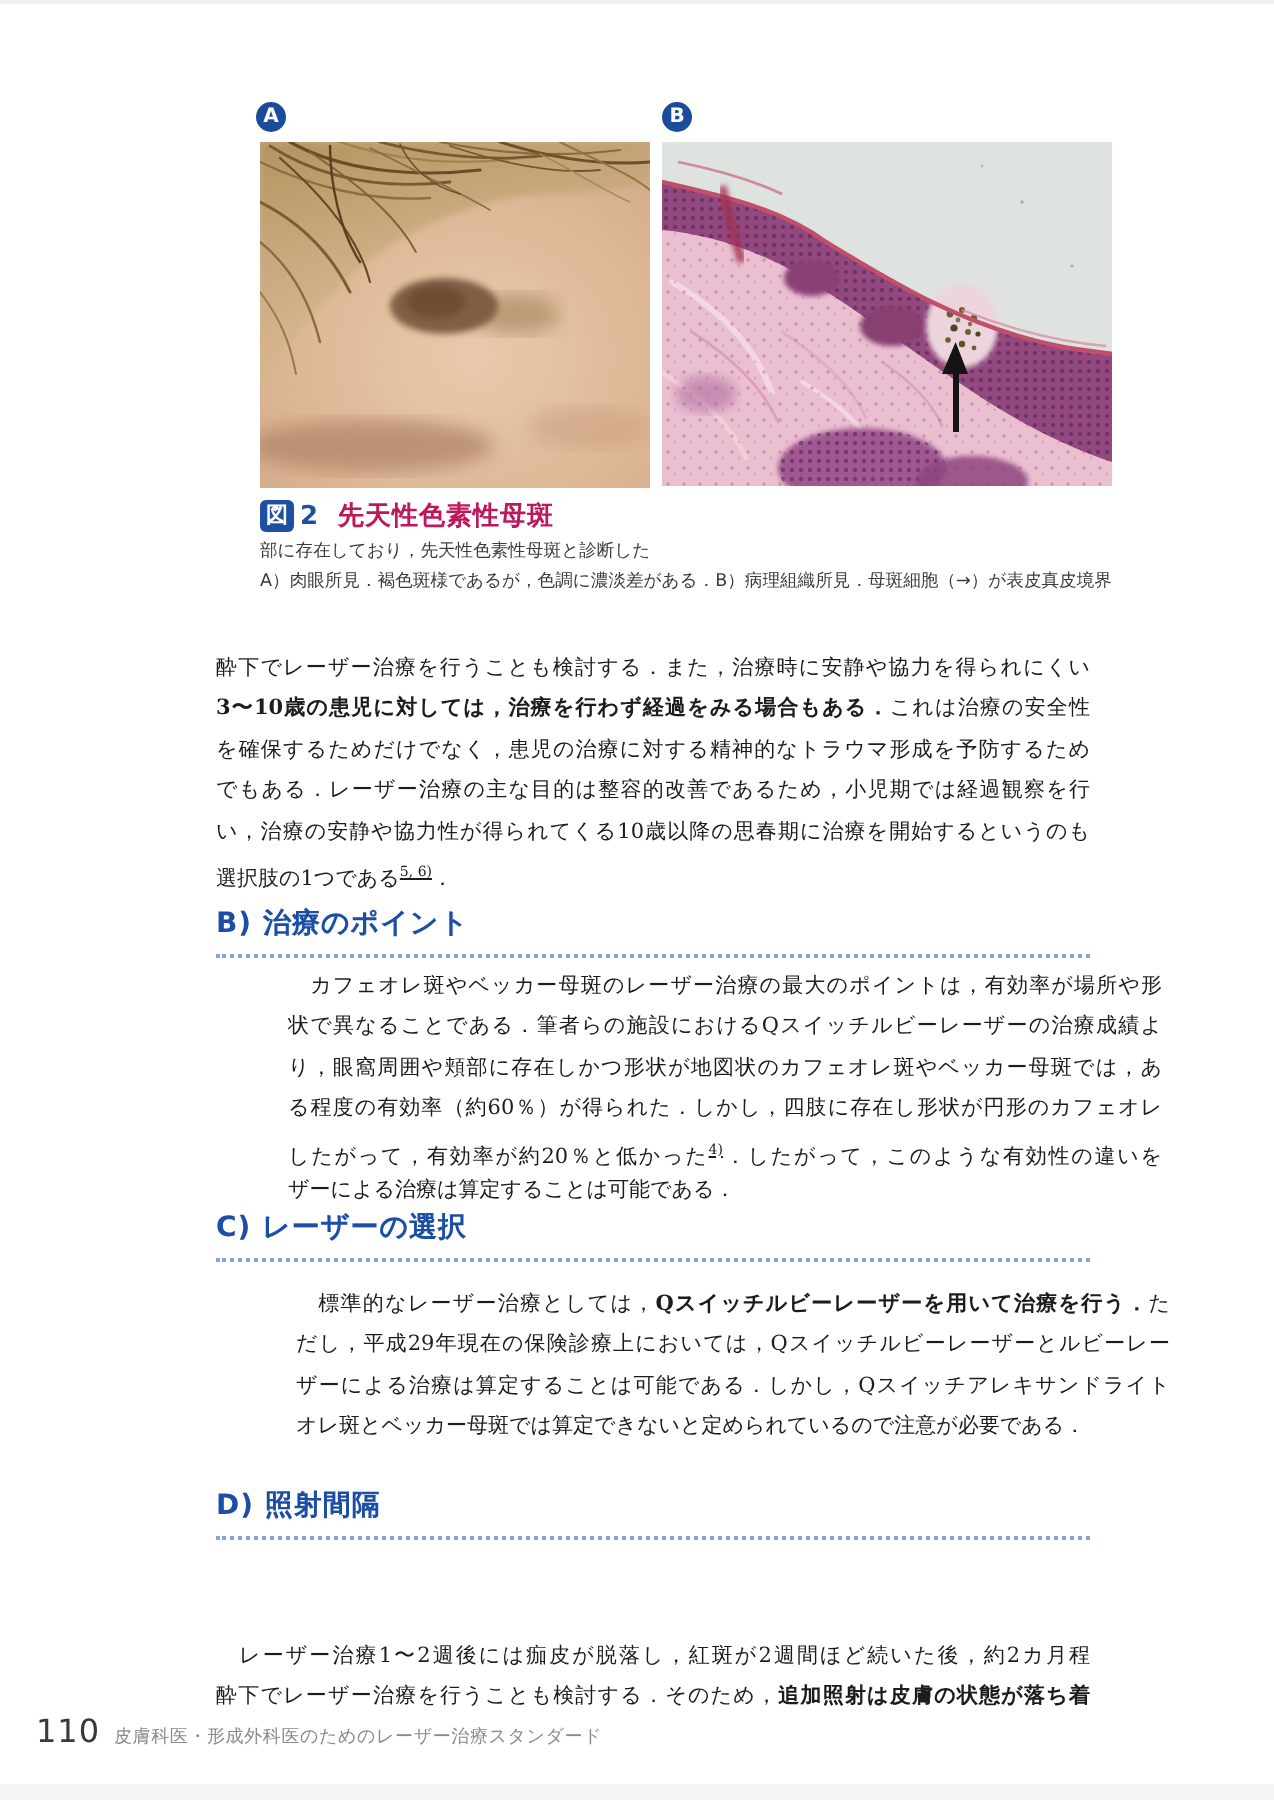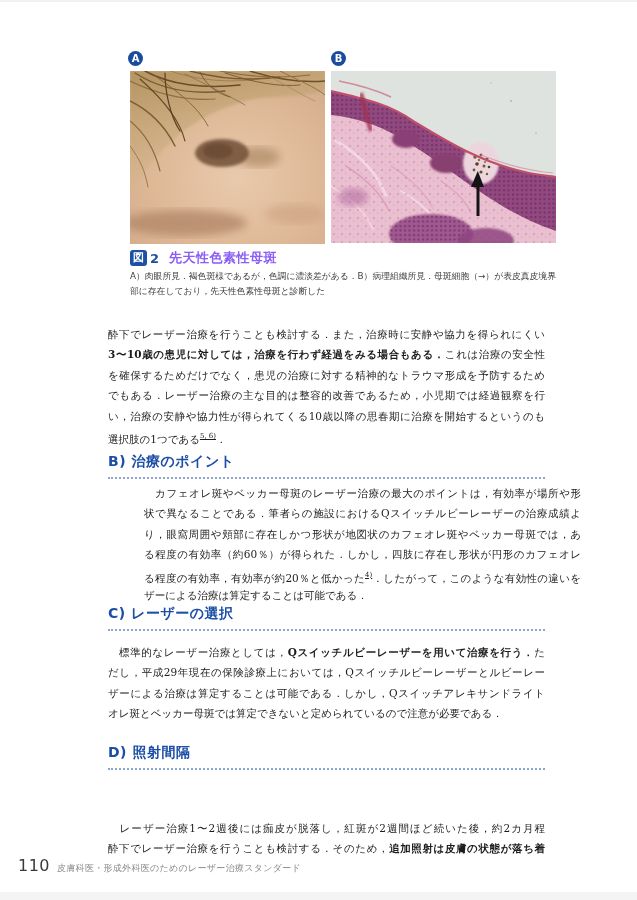--- a/index.html
+++ b/index.html
@@ -27,32 +27,32 @@
   
   .figcap-title {
     position:absolute; left:130px; top:247px; display:flex; align-items:center;
     font-family:"DejaVu Sans",sans-serif;
   }
   .fig-badge {
     display:inline-block; background:#1d50a2; color:#fff; font-size:11px; font-weight:bold;
     width:17px; height:16px; line-height:16px; text-align:center; border-radius:3px;
   }
   .fig-num { color:#1d50a2; font-size:13px; font-weight:bold; margin-left:3px; }
-  .fig-title { color:#8b5cf6; font-size:13px; font-weight:bold; margin-left:10px; letter-spacing:0.5px; }
+  .fig-title { color:#be185d; font-size:13px; font-weight:bold; margin-left:10px; letter-spacing:0.5px; }
   .figcap-text {
     position:absolute; left:130px; top:267px; width:420px;
     font-family:"DejaVu Sans",sans-serif; font-size:8.8px; color:#3c3c3c; line-height:14.5px;
   }
   .figcap-text .capline { white-space:nowrap; }
 
   
   .para { position:absolute; left:108px; width:437px; color:#1c1c1c; }
   #para-intro { top:322px; }
   #para-b    { top:481px;margin-left:36px; }
-  #para-c    { top:640px; }
+  #para-c    { top:640px;margin-left:40px; }
   #para-d    { top:816px; }
   .tline {
     height:20.4px; line-height:20.4px; font-size:10.5px;
     text-align:justify; text-align-last:justify; overflow:hidden;
   }
   .tline.last { text-align-last:left; }
   .run-n { font-weight:normal; }
   .run-b { font-weight:bold; }
   .run-sup { font-size:7px; vertical-align:super;text-decoration:underline; }
 
@@ -203,40 +203,40 @@
       </g>
     </svg>
   </div>
 
   <div class="figcap-title">
     <span class="fig-badge">図</span>
     <span class="fig-num">2</span>
     <span class="fig-title">先天性色素性母斑</span>
   </div>
   <div class="figcap-text">
+    <div class="capline">部に存在しており，先天性色素性母斑と診断した</div>
     <div class="capline">A）肉眼所見．褐色斑様であるが，色調に濃淡差がある．B）病理組織所見．母斑細胞（→）が表皮真皮境界</div>
-    <div class="capline">部に存在しており，先天性色素性母斑と診断した</div>
   </div>
 
   <div class="para" id="para-intro">
       <div class="tline"><span class="run-n">酔下でレーザー治療を行うことも検討する．また，治療時に安静や協力を得られにくい</span></div>
       <div class="tline"><span class="run-b">3〜10歳の患児に対しては，治療を行わず経過をみる場合もある．</span><span class="run-n">これは治療の安全性</span></div>
       <div class="tline"><span class="run-n">を確保するためだけでなく，患児の治療に対する精神的なトラウマ形成を予防するため</span></div>
       <div class="tline"><span class="run-n">でもある．レーザー治療の主な目的は整容的改善であるため，小児期では経過観察を行</span></div>
       <div class="tline"><span class="run-n">い，治療の安静や協力性が得られてくる10歳以降の思春期に治療を開始するというのも</span></div>
       <div class="tline last"><span class="run-n">選択肢の1つである</span><span class="run-sup">5, 6)</span><span class="run-n">．</span></div>
     </div>
 
   <div class="sect-head" id="head-b">B) 治療のポイント</div>
   <div class="para" id="para-b">
       <div class="tline"><span class="run-n">　カフェオレ斑やベッカー母斑のレーザー治療の最大のポイントは，有効率が場所や形</span></div>
       <div class="tline"><span class="run-n">状で異なることである．筆者らの施設におけるQスイッチルビーレーザーの治療成績よ</span></div>
       <div class="tline"><span class="run-n">り，眼窩周囲や頬部に存在しかつ形状が地図状のカフェオレ斑やベッカー母斑では，あ</span></div>
       <div class="tline"><span class="run-n">る程度の有効率（約60％）が得られた．しかし，四肢に存在し形状が円形のカフェオレ</span></div>
-      <div class="tline"><span class="run-n">る程度の有効率，有効率が約20％と低かった</span><span class="run-sup">4)</span><span class="run-n">．したがって，このような有効性の違いを</span></div>
+      <div class="tline"><span class="run-n">したがって，有効率が約20％と低かった</span><span class="run-sup">4)</span><span class="run-n">．したがって，このような有効性の違いを</span></div>
       <div class="tline last"><span class="run-n">ザーによる治療は算定することは可能である．</span></div>
     </div>
 
   <div class="sect-head" id="head-c">C) レーザーの選択</div>
   <div class="para" id="para-c">
       <div class="tline"><span class="run-n">　標準的なレーザー治療としては，</span><span class="run-b">Qスイッチルビーレーザーを用いて治療を行う．</span><span class="run-n">た</span></div>
       <div class="tline"><span class="run-n">だし，平成29年現在の保険診療上においては，Qスイッチルビーレーザーとルビーレー</span></div>
       <div class="tline"><span class="run-n">ザーによる治療は算定することは可能である．しかし，Qスイッチアレキサンドライト</span></div>
       <div class="tline last"><span class="run-n">オレ斑とベッカー母斑では算定できないと定められているので注意が必要である．</span></div>
     </div>

